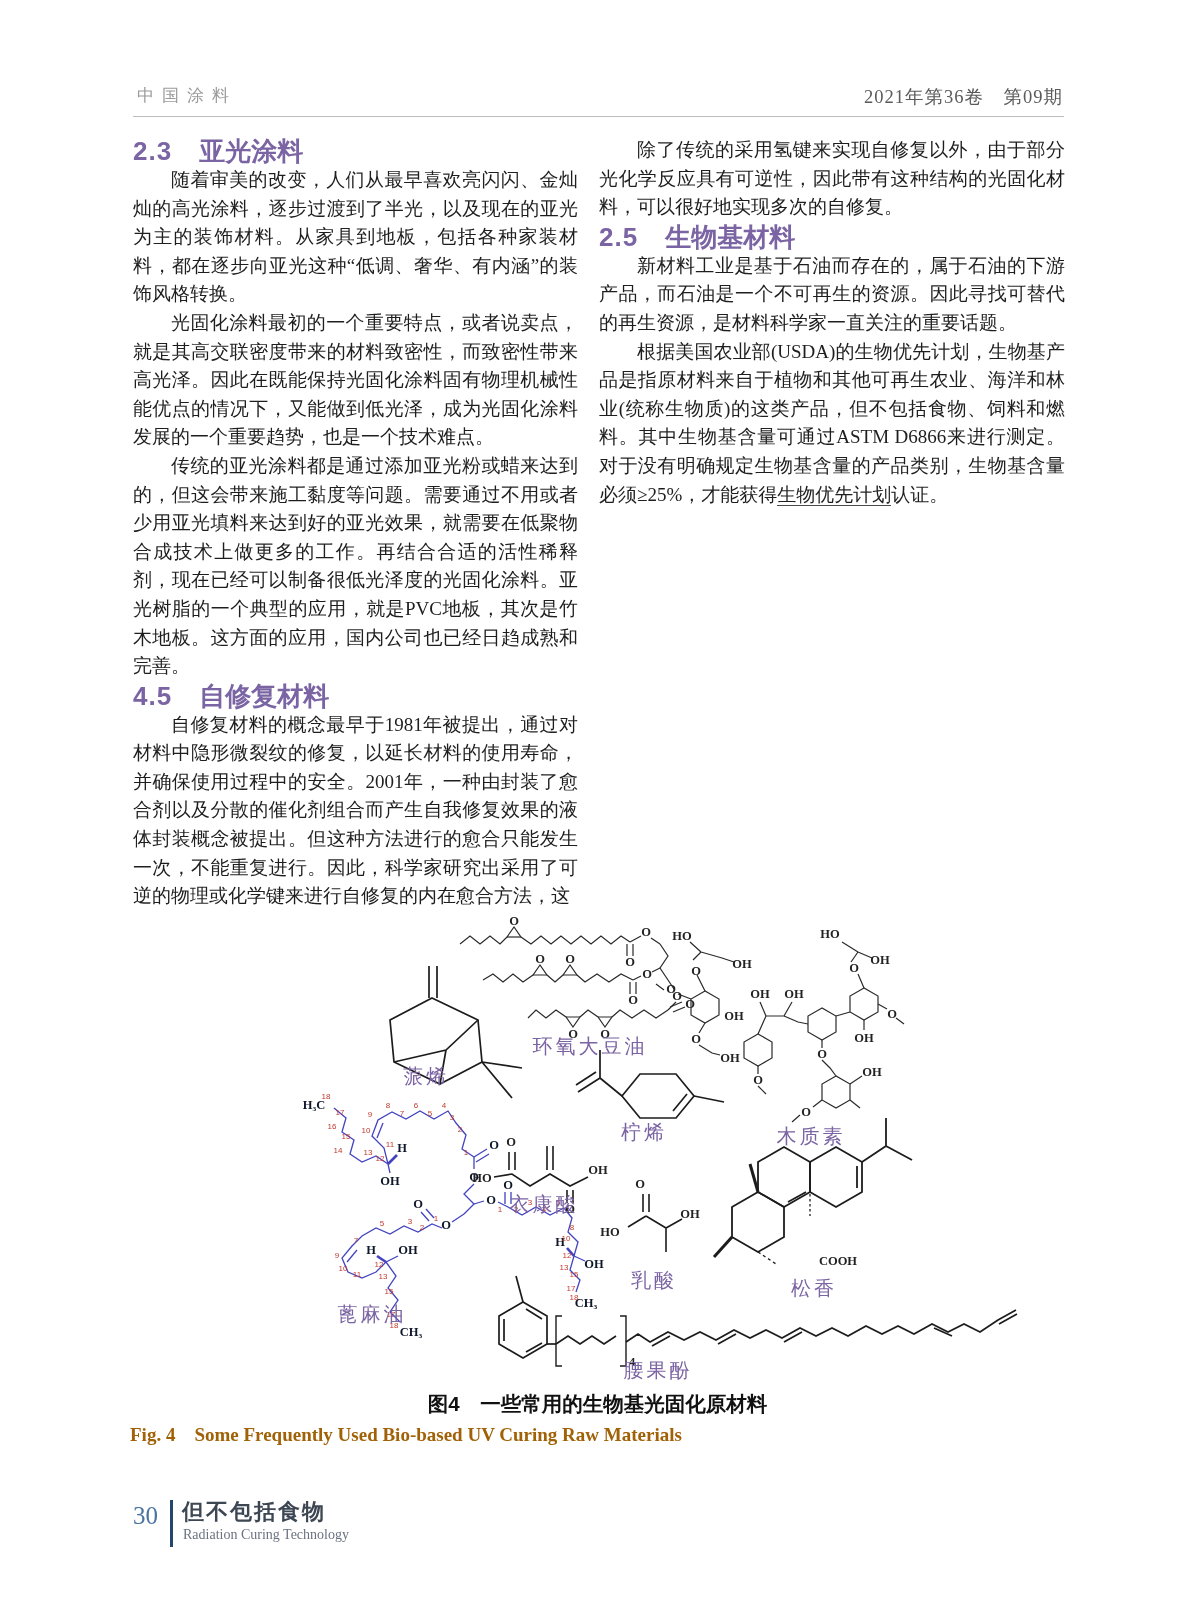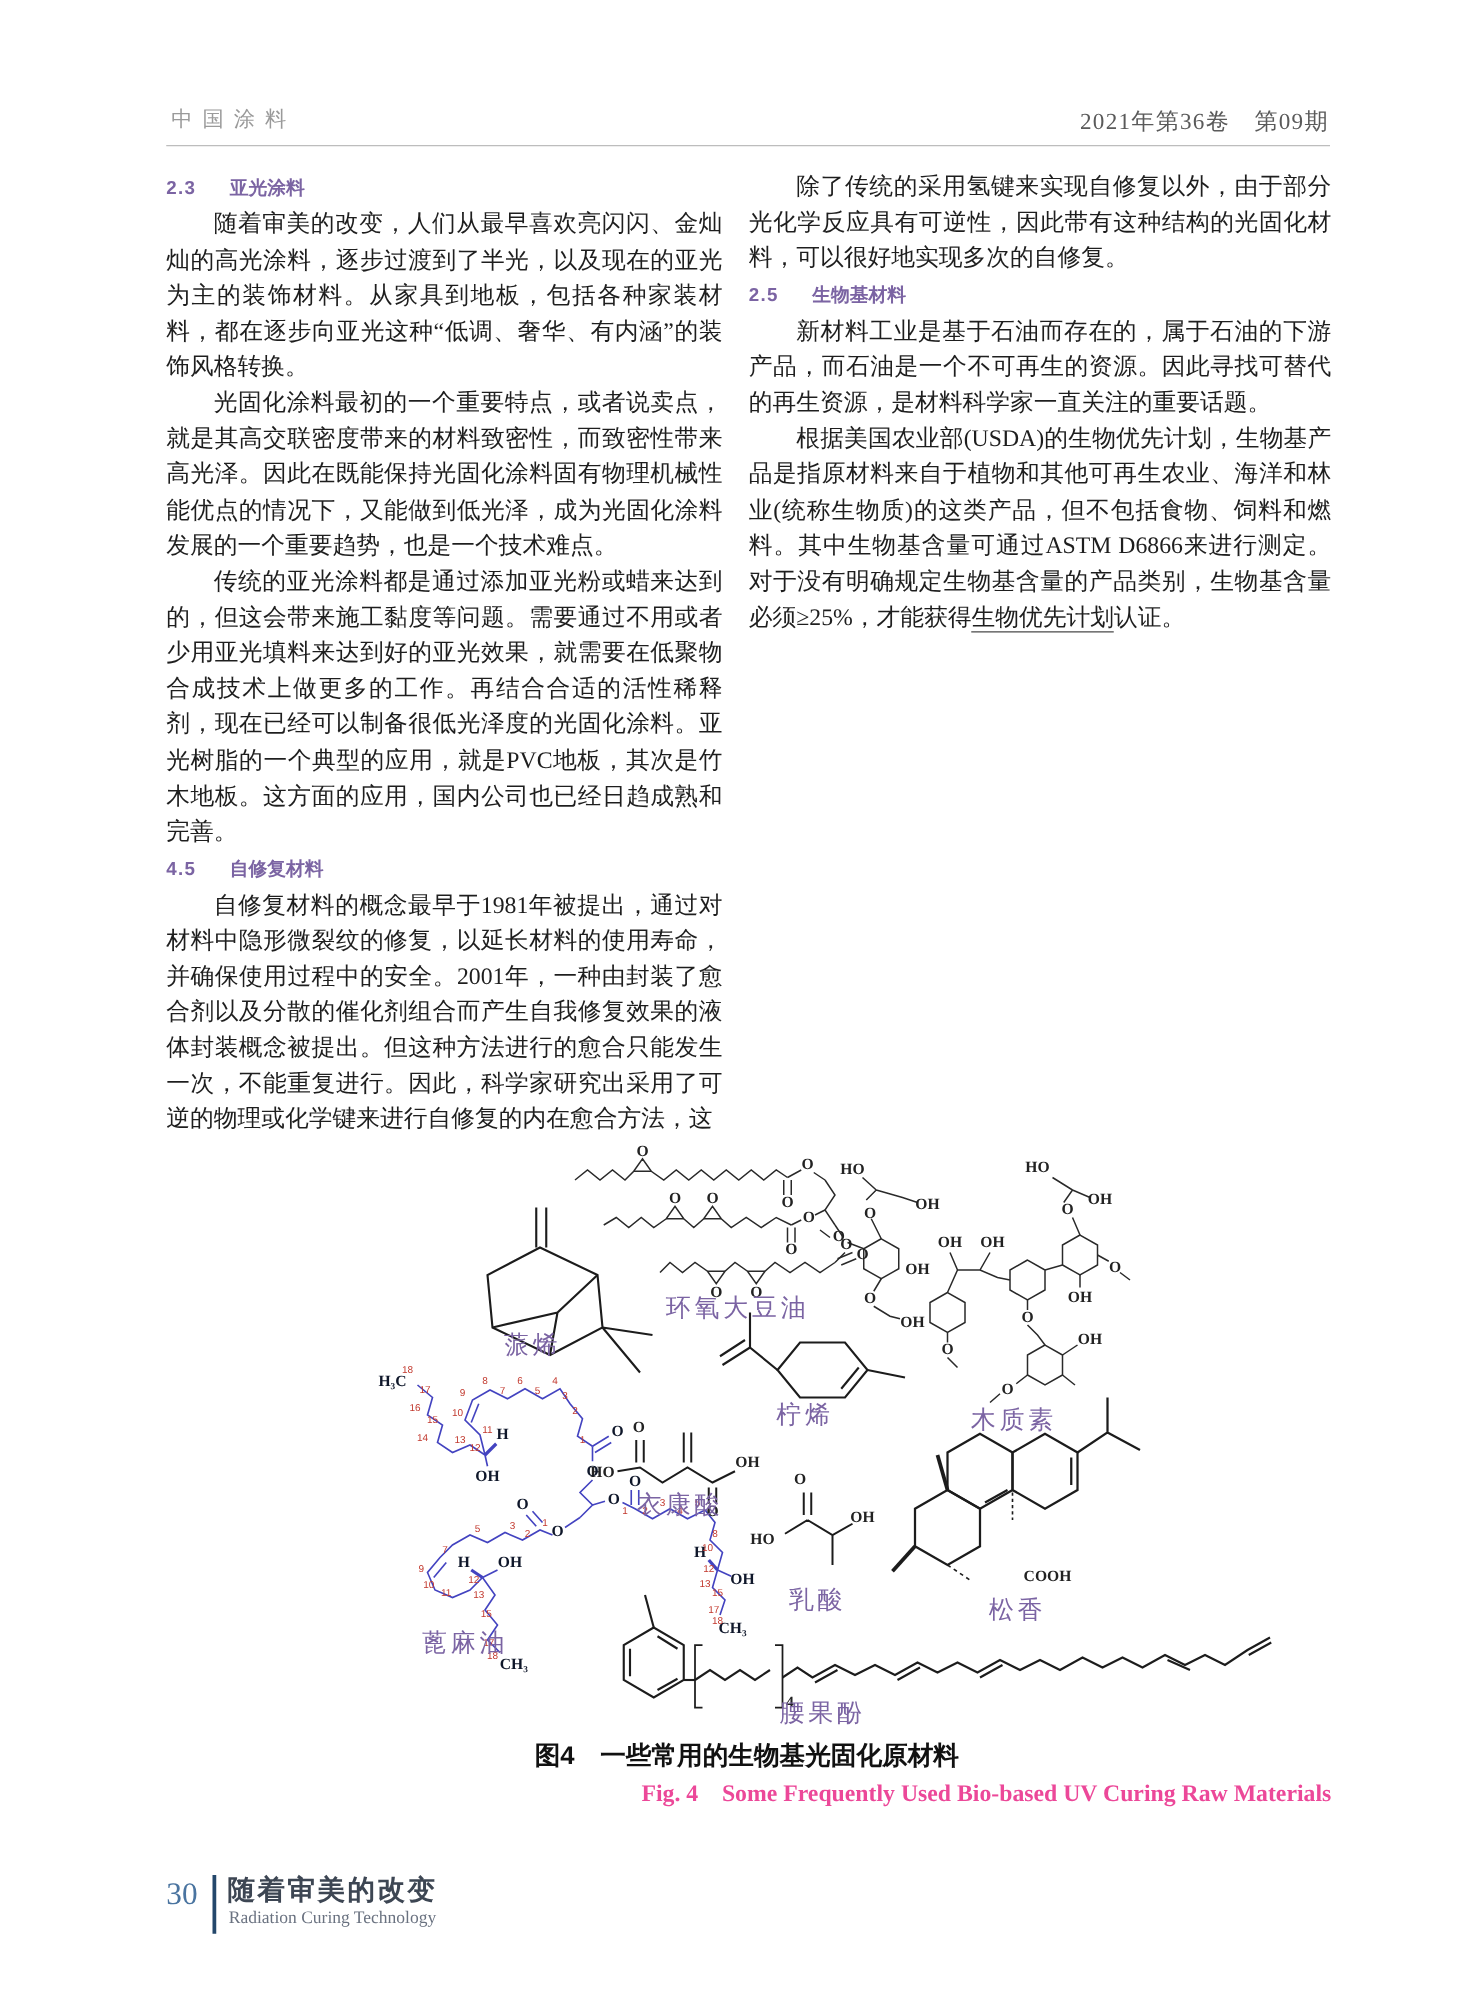--- a/index.html
+++ b/index.html
@@ -9,41 +9,41 @@
   .hdr-journal{position:absolute;left:137px;top:84px;font-size:17px;color:#9a9a9a;
                letter-spacing:8px;font-family:"Liberation Sans","DejaVu Sans",sans-serif;}
   .hdr-issue{position:absolute;right:124px;top:84px;font-size:18.5px;color:#5a5a5a;
              font-family:"Liberation Serif",serif;letter-spacing:1px;}
   .hdr-rule{position:absolute;left:133px;top:116px;width:931px;height:1px;background:#bdbdbd;}
   
   #cols{position:absolute;left:133px;top:136px;width:932px;display:flex;gap:21px;}
   .col{font-size:19px;line-height:28.6px;text-align:justify;color:#1e1e1e;}
   .col-left{width:445px;}
   .col-right{width:466px;}
-  .col h2{font-size:15px;line-height:30px;margin:0;font-weight:600;color:#7b64a3;
+  .col h2{font-size:26px;line-height:30px;margin:0;font-weight:600;color:#7b64a3;
           font-family:"Liberation Sans","DejaVu Sans",sans-serif;text-align:left;}
   .col h2 .hnum{margin-right:27px;letter-spacing:1px;}
   .col p{margin:0;text-indent:2em;}
   .col p.cont{text-indent:0;}
   .col sup{font-size:12px;line-height:0;}
   .uline{border-bottom:1px solid #4a4a4a;}
   
   #figure{position:absolute;left:130px;top:912px;width:950px;height:480px;}
   #figure svg{position:absolute;left:0;top:0;}
   .fig-t{position:absolute;transform:translate(-50%,-50%);white-space:nowrap;}
   .atom{font-size:12.5px;font-weight:600;color:#222;font-family:"Liberation Serif",serif;}
   .atom.blue{color:#0f172a;}
   .cnum{font-size:8px;color:#c2392e;font-family:"Liberation Sans",sans-serif;}
   .mol-label{font-size:20px;color:#7b64a3;letter-spacing:3px;
              font-family:"Liberation Serif","DejaVu Serif",serif;}
   .cap-zh{position:absolute;left:130px;top:1390px;width:935px;text-align:center;
           font-size:20.5px;font-weight:700;color:#111;
           font-family:"Liberation Sans","DejaVu Sans",sans-serif;}
-  .cap-en{position:absolute;left:130px;top:1422px;width:935px;text-align:right;
-          font-size:19px;font-weight:700;color:#ec4899;font-family:"Liberation Serif",serif;}
+  .cap-en{position:absolute;left:130px;top:1422px;width:935px;text-align:left;
+          font-size:19px;font-weight:700;color:#a16207;font-family:"Liberation Serif",serif;}
   
   .ftr-num{position:absolute;left:133px;top:1502px;font-size:25px;color:#4a74a0;
            font-family:"Liberation Serif",serif;}
   .ftr-bar{position:absolute;left:170px;top:1500px;width:3px;height:47px;background:#24476b;}
   .ftr-zh{position:absolute;left:182px;top:1497px;font-size:22px;font-weight:700;color:#3d4653;
           font-family:"Liberation Sans","DejaVu Sans",sans-serif;letter-spacing:2px;}
   .ftr-en{position:absolute;left:183px;top:1527px;font-size:14px;color:#6a7280;
           font-family:"Liberation Serif",serif;}
 </style>
 </head>
@@ -285,16 +285,16 @@
         <span class="fig-t mol-label" style="left: 684px; top: 376px;">松香</span>
         <span class="fig-t mol-label" style="left: 528px; top: 458px;">腰果酚</span>
       </div>
   </div>
 
   <div class="cap-zh">图4　一些常用的生物基光固化原材料</div>
   <div class="cap-en">Fig. 4　Some Frequently Used Bio-based UV Curing Raw Materials</div>
 
   <div class="ftr-num">30</div>
   <div class="ftr-bar"></div>
-  <div class="ftr-zh">随着审美的改变</div>
+  <div class="ftr-zh">但不包括食物</div>
   <div class="ftr-en">Radiation Curing Technology</div>
 
 </div>
 
 </body></html>

